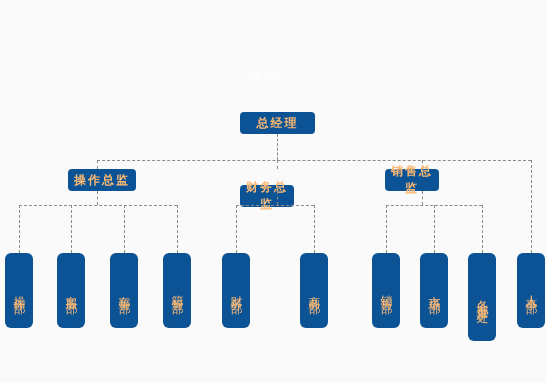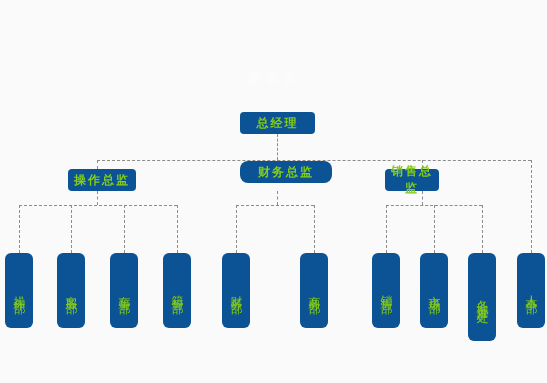--- a/index.html
+++ b/index.html
@@ -16,21 +16,21 @@
   #org-chart {
     position: relative;
     width: 547px;
     height: 383px;
   }
 
   
   .node {
     position: absolute;
     background: #0b5394;
-    color: #84cc16;
+    color: #fdba74;
     border-radius: 5px;
     display: flex;
     align-items: center;
     justify-content: center;
     text-align: center;
     box-sizing: border-box;
     letter-spacing: 1px;
   }
   .node-h {
     height: 22px;
@@ -90,21 +90,21 @@
 
   <div class="ln ln-h" style="left:97px; top:160px; width:434px;"></div>
 
   <div class="ln ln-v" style="left:97px; top:160px; height:9px;"></div>
   <div class="ln ln-v" style="left:277px; top:160px; height:9px;"></div>
   <div class="ln ln-v" style="left:422px; top:160px; height:9px;"></div>
 
   <div class="ln ln-v" style="left:531px; top:160px; height:93px;"></div>
 
   <div class="node node-h" style="left:68px; top:169px; width:68px;">操作总监</div>
-  <div class="node node-h" style="left:240px; top:161px; width:92px;border-radius:8px;">财务总监</div>
+  <div class="node node-h" style="left:240px; top:185px; width:54px;">财务总监</div>
   <div class="node node-h" style="left:385px; top:169px; width:54px;">销售总监</div>
 
   <div class="ln ln-v" style="left:97px; top:191px; height:14px;"></div>
   <div class="ln ln-h" style="left:19px; top:205px; width:158px;"></div>
   <div class="ln ln-v" style="left:19px;  top:205px; height:48px;"></div>
   <div class="ln ln-v" style="left:71px;  top:205px; height:48px;"></div>
   <div class="ln ln-v" style="left:124px; top:205px; height:48px;"></div>
   <div class="ln ln-v" style="left:177px; top:205px; height:48px;"></div>
 
   <div class="ln ln-v" style="left:277px; top:191px; height:14px;"></div>

